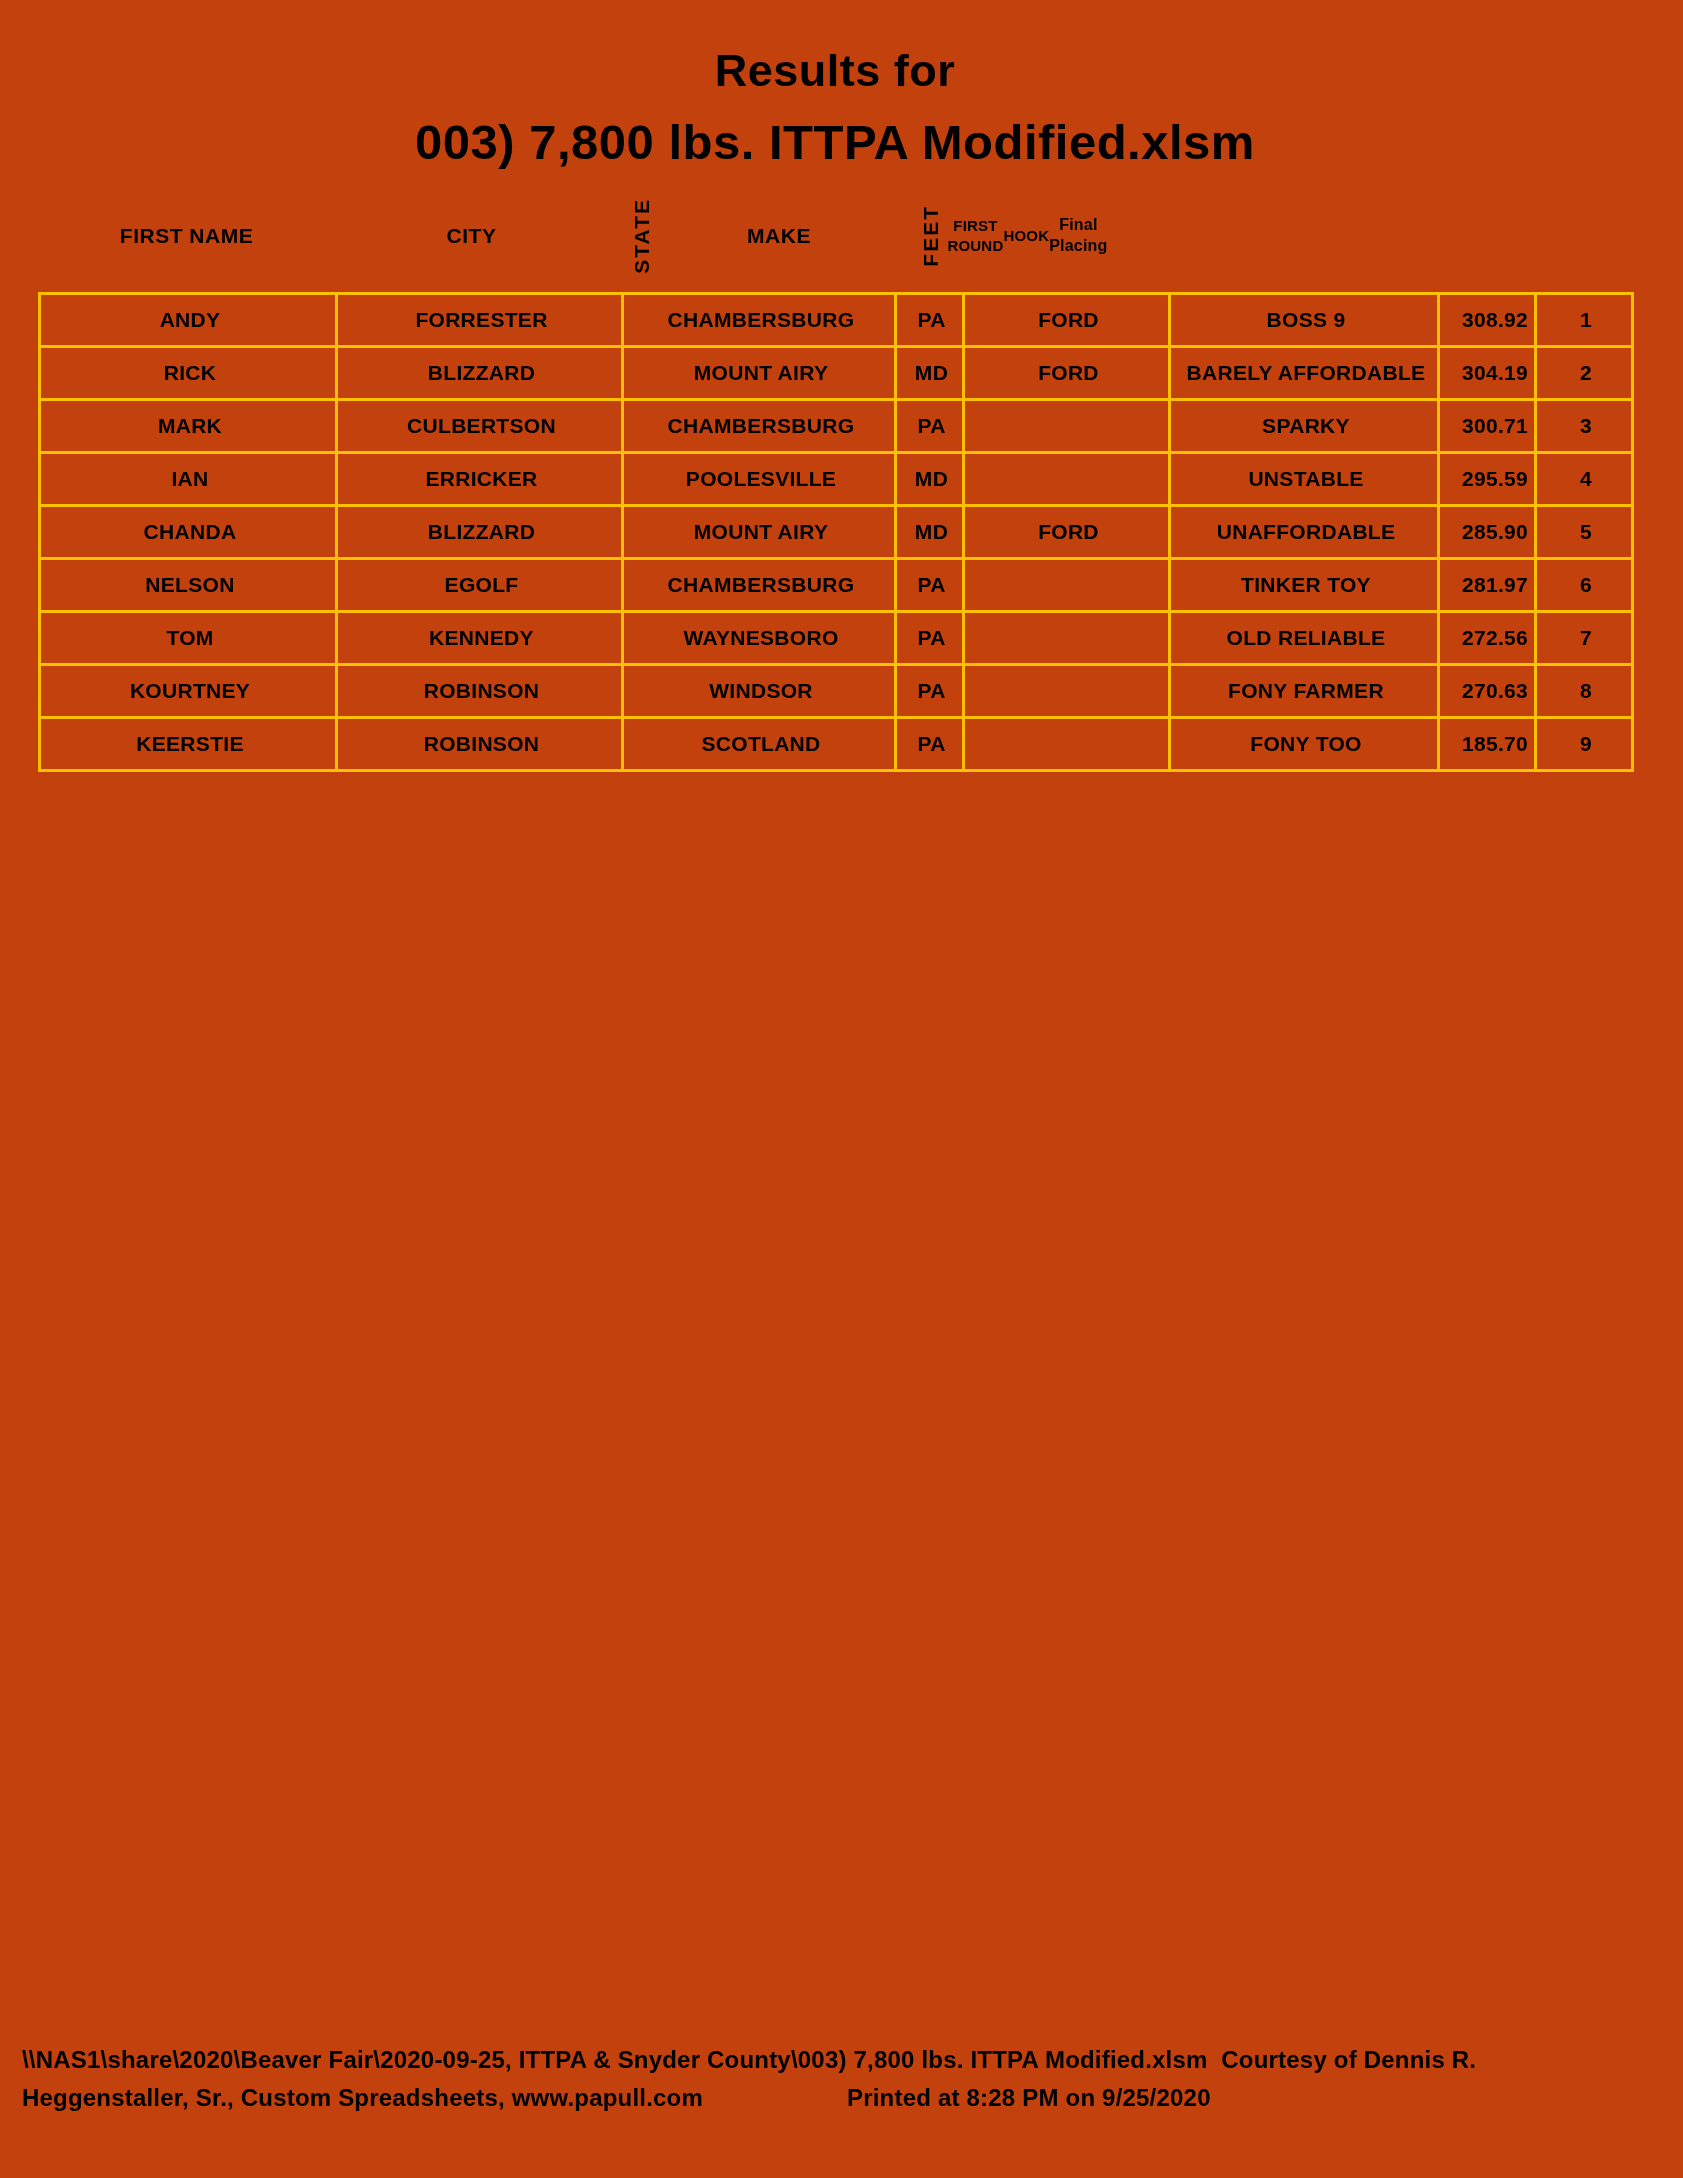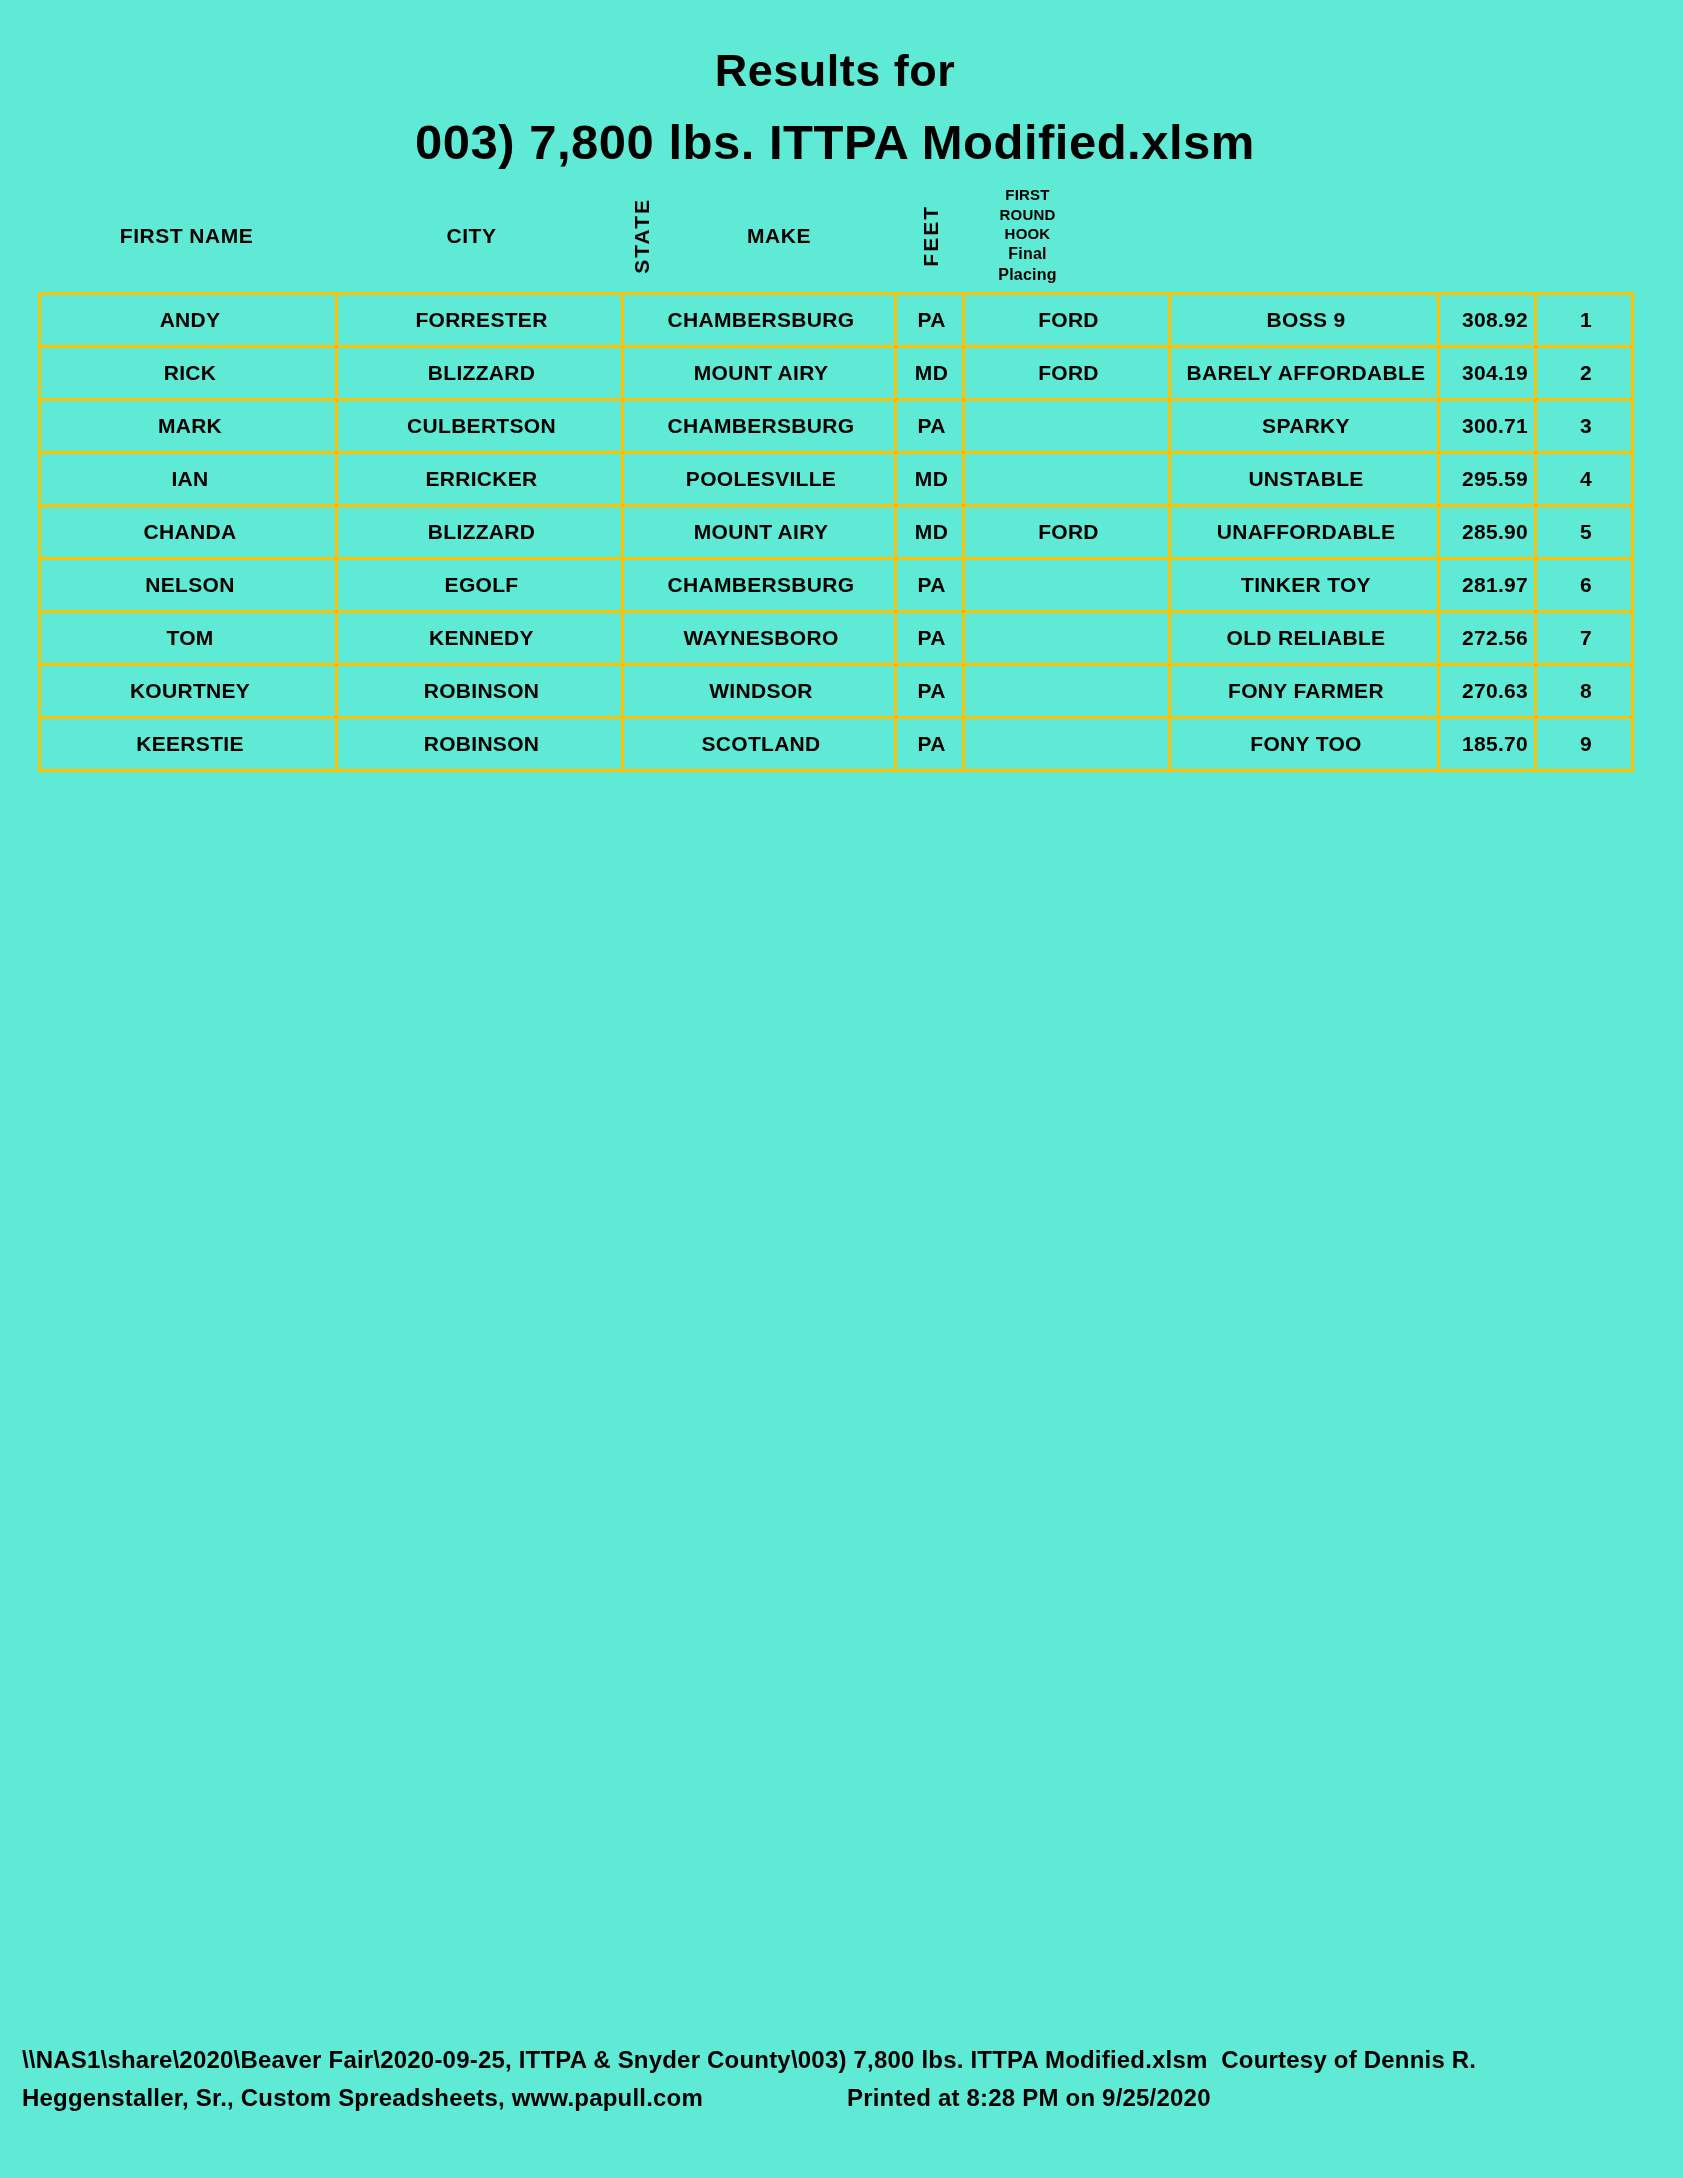--- a/index.html
+++ b/index.html
@@ -4,21 +4,21 @@
 <style>
   html, body {
     margin: 0;
     padding: 0;
     background: #ffffff;
   }
   .page {
     position: relative;
     width: 1683px;
     height: 2178px;
-    background: #5eead4;
+    background: #c2410c;
     font-family: "Liberation Sans", sans-serif;
     font-weight: bold;
     color: #000000;
     overflow: hidden;
   }
 
   
   .titles {
     position: absolute;
     left: 38px;
@@ -59,21 +59,20 @@
     text-align: center;
   }
   .hc .rot {
     writing-mode: vertical-rl;
     transform: rotate(180deg);
     font-size: 21px;
     letter-spacing: 2px;
     white-space: nowrap;
   }
   .hc-placing {
-    flex-direction: column;
     justify-content: center;
     line-height: 1.3;
   }
   .hc-placing .small-line { font-size: 15px; letter-spacing: 0.2px; }
   .hc-placing .final-line { font-size: 16px; letter-spacing: 0.2px; }
 
   .w-col0 { width: 297px; }
   .w-col1 { width: 286px; }
   .w-col2 { width: 273px; }
   .w-col3 { width: 68px;  }

